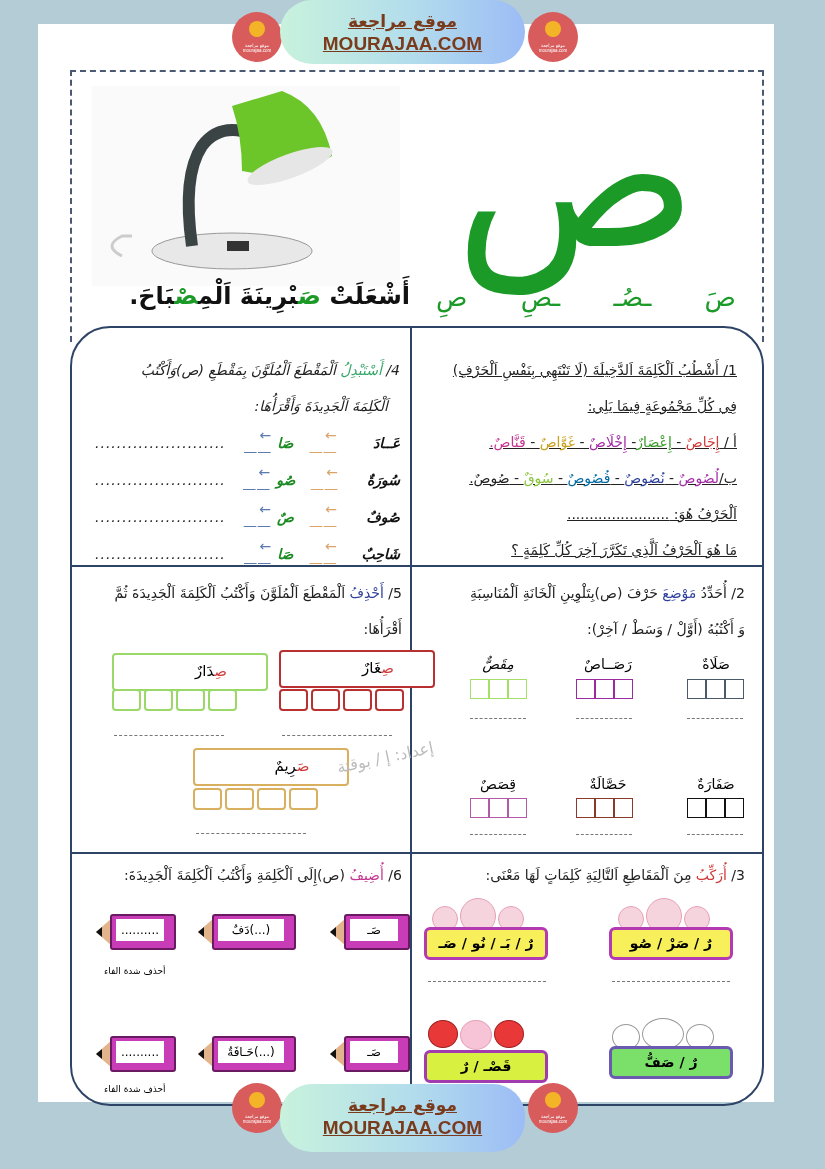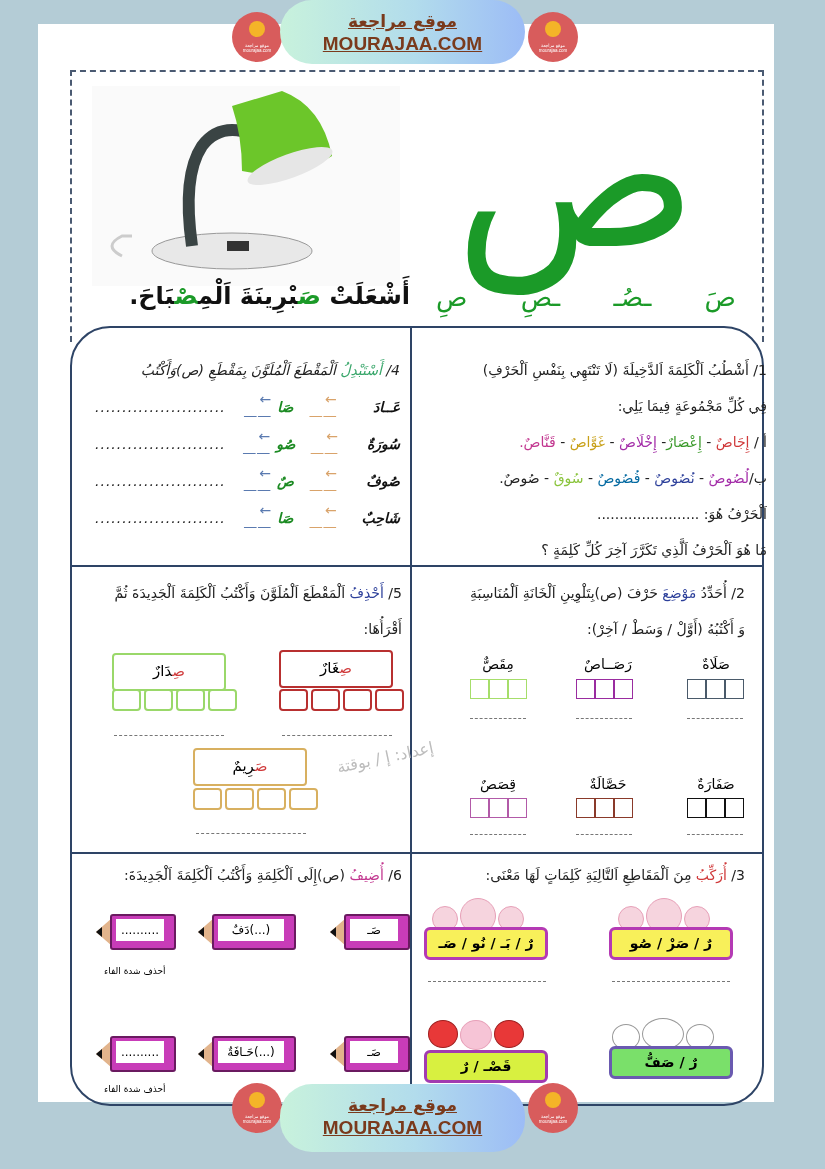--- a/index.html
+++ b/index.html
@@ -21,21 +21,21 @@
   .vline{position:absolute;left:410px;top:326px;width:2px;height:778px;background:#2e4466;}
   .hline{position:absolute;left:70px;width:692px;height:2px;background:#2e4466;}
   .sec{position:absolute;direction:rtl;text-align:right;font-family:"DejaVu Sans",sans-serif;color:#222;}
   .ln{font-size:14px;line-height:36px;}
   .red{color:#d0393a}.grn{color:#3a9a2a}.pur{color:#a32ca8}.ylw{color:#c8a018}.org{color:#0369a1}.blu{color:#2c3f9a}.lgr{color:#8ac43c}.pnk{color:#c2368f}.dgr{color:#1b8a22}.tea{color:#38a66a}
   .row4{display:flex;align-items:center;height:37px;font-size:14px;direction:rtl;}
   .row4 .w{font-weight:bold;width:60px;color:#111;}
   .arr{color:#d9a36a;font-size:14px;margin:0 4px;}
   .arrb{color:#5a7ab0;font-size:14px;margin:0 6px;}
   .dots{letter-spacing:1px;color:#222;}
-  .wbox{position:absolute;border:2px solid;border-radius:4px;background:#fff;text-align:center;font-size:15px;line-height:32px;direction:rtl;}
+  .wbox{position:absolute;border:2px solid;border-radius:4px;background:#fff;text-align:center;font-size:15px;line-height:32px;direction:rtl;padding-left:42px;}
   .cells{position:absolute;display:flex;gap:3px;}
   .cells span{display:block;width:25px;height:18px;border:2px solid;border-radius:4px;}
   .dashline{position:absolute;border-top:1px dashed #777;}
   .trip{position:absolute;display:flex;}
   .trip span{display:block;width:17px;height:18px;border:1.5px solid;}
   .wl{position:absolute;font-size:14px;text-align:center;width:60px;direction:rtl;}
   .plate{position:absolute;width:118px;height:27px;border:3px solid #b43ab4;border-radius:6px;text-align:center;font-size:14px;line-height:27px;direction:rtl;font-weight:bold;}
   .heads{position:absolute;display:flex;gap:2px;}
   .heads span{display:block;border-radius:50%;background:#f6d4de;border:1px solid #e7a0b8;}
   .pencil{position:absolute;width:78px;height:36px;}
@@ -82,31 +82,32 @@
   <span>ـصُـ</span>
   <span>ـصِ</span>
   <span>صِ</span>
 </div>
 
 <div class="frame"></div>
 <div class="vline"></div>
 <div class="hline" style="top:565px;"></div>
 <div class="hline" style="top:852px;"></div>
 
-<div class="sec" style="left:442px;top:352px;width:325px;">
+<div class="sec" style="left:412px;top:352px;width:325px;text-decoration:underline;">
   <div class="ln"><span>1/</span> <span>أَشْطُبُ اَلْكَلِمَةَ اَلدَّخِيلَةَ (لَا تَنْتَهِي بِنَفْسِ اَلْحَرْفِ)</span></div>
   <div class="ln">فِي كُلِّ مَجْمُوعَةٍ فِيمَا يَلِي:</div>
   <div class="ln"><span>أ /</span> <span class="red">إِجَاصٌ</span> - <span class="grn">إِعْصَارٌ</span>- <span class="pur">إِخْلَاصٌ</span> - <span class="ylw">غَوَّاصٌ</span> - <span class="pnk">قَنَّاصٌ.</span></div>
   <div class="ln" style="white-space:nowrap;"><span>ب/</span><span class="pur">لُصُوصٌ</span> - <span class="blu">نُصُوصٌ</span> - <span class="org">فُصُوصٌ</span> - <span class="lgr">سُوقٌ</span> - <span>صُوصٌ.</span></div>
   <div class="ln"><span>اَلْحَرْفُ هُوَ: </span><span>.......................</span></div>
   <div class="ln">مَا هُوَ اَلْحَرْفُ اَلَّذِي تَكَرَّرَ آخِرَ كُلِّ كَلِمَةٍ ؟</div>
 </div>
 
 <div class="sec" style="left:95px;top:352px;width:305px;font-style:italic;">
   <div class="ln"><span>4/</span> <span class="tea">أَسْتَبْدِلُ</span><span> اَلْمَقْطَعَ اَلْمُلَوَّنَ بِمَقْطَعِ (ص)وَأَكْتُبُ</span></div>
+  <div class="ln" style="padding-right:12px;">اَلْكَلِمَةَ اَلْجَدِيدَةَ وَأَقْرَأُهَا:</div>
   <div class="row4">
       <span class="w">عَــادَ</span>
       <span class="arr">←——</span>
       <span class="dgr" style="font-weight:bold;">صَا</span>
       <span class="arrb">←——</span>
       <span class="dots">........................</span>
     </div>
   <div class="row4">
       <span class="w">سُورَةٌ</span>
       <span class="arr">←——</span>
@@ -129,21 +130,21 @@
       <span class="dots">........................</span>
     </div>
 </div>
 
 <div class="sec" style="left:420px;top:575px;width:325px;">
   <div class="ln"><span>2/</span> <span>أُحَدِّدُ </span><span class="blu">مَوْضِعَ</span><span> حَرْفَ (ص)بِتَلْوِينِ اَلْخَانَةِ اَلْمُنَاسِبَةِ</span></div>
   <div class="ln">وَ أَكْتُبُهُ (أَوَّلْ / وَسَطْ / آخِرْ):</div>
 </div>
 <div class="wl" style="left:686px;top:656px;">صَلَاةٌ</div>
 <div class="wl" style="left:578px;top:656px;">رَصَــاصٌ</div>
-<div class="wl" style="left:468px;top:656px;">مِقَصٌّ</div>
+<div class="wl" style="left:468px;top:656px;font-style:italic;">مِقَصٌّ</div>
 <div class="trip" style="left:687px;top:679px;">
     <span style="border-color:#4a5a6a"></span>
     <span style="border-color:#4a5a6a"></span>
     <span style="border-color:#4a5a6a"></span>
   </div>
 <div class="trip" style="left:576px;top:679px;">
     <span style="border-color:#9a2ca0"></span>
     <span style="border-color:#9a2ca0"></span>
     <span style="border-color:#9a2ca0"></span>
   </div>

